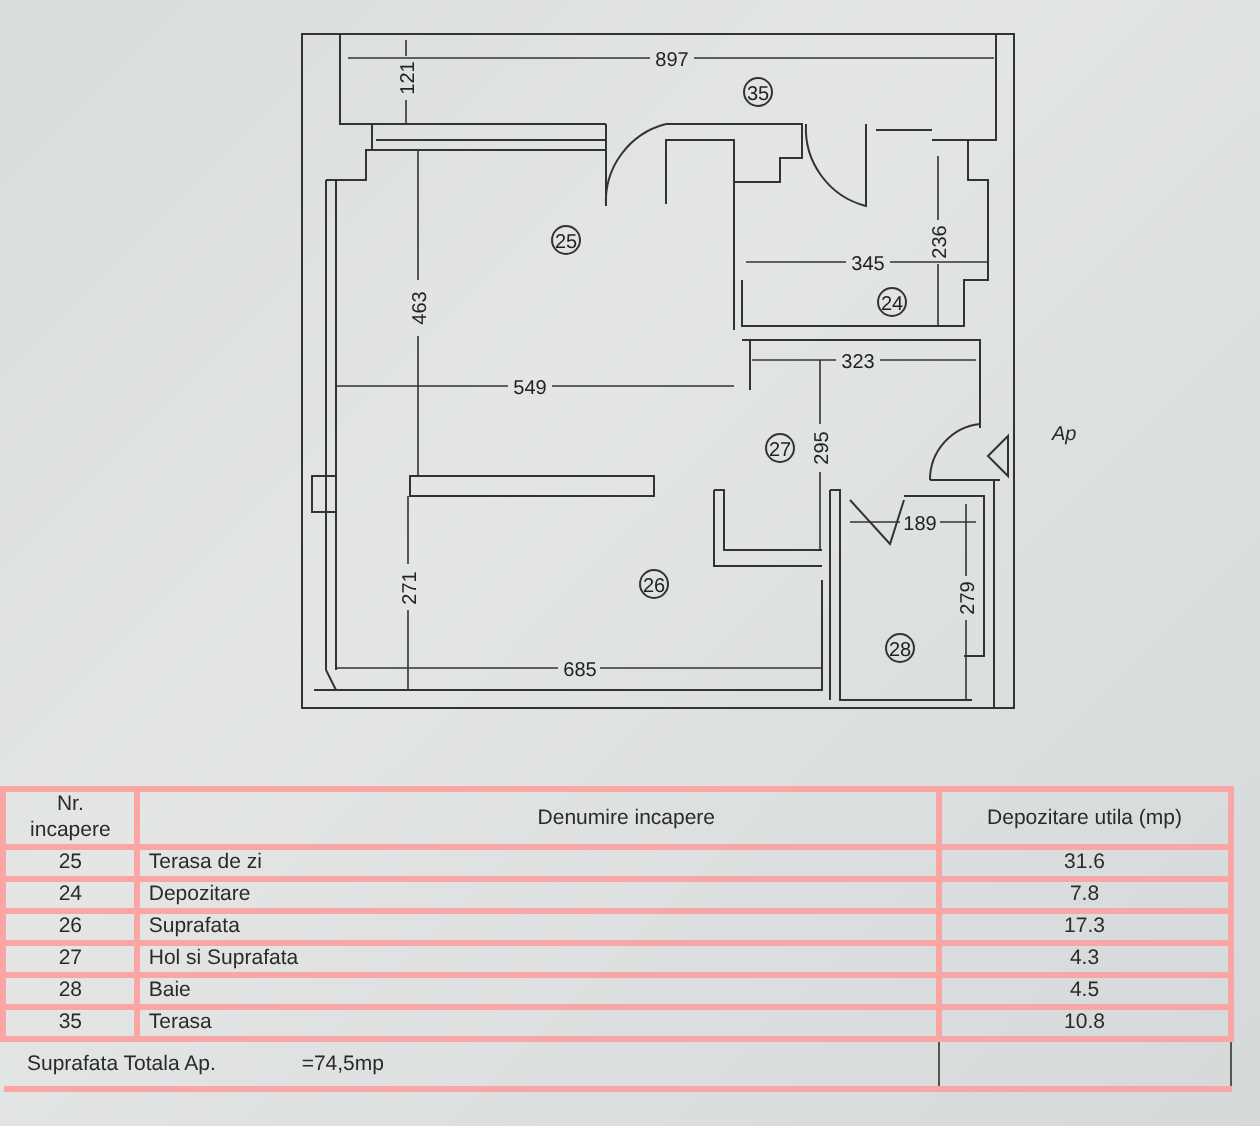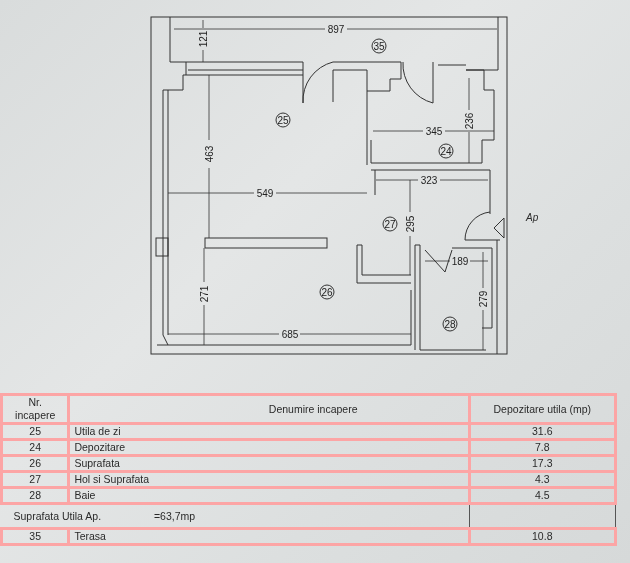--- a/index.html
+++ b/index.html
@@ -136,21 +136,21 @@
 <div class="table-wrap">
   <table>
     <tbody>
         <tr>
       <th class="c-nr">Nr. incapere</th>
       <th class="c-name">Denumire incapere</th>
       <th class="c-area">Depozitare utila (mp)</th>
     </tr>
     <tr>
       <td class="c-nr">25</td>
-      <td class="c-name">Utila de zi</td>
+      <td class="c-name">Terasa de zi</td>
       <td class="c-area">31.6</td>
     </tr>
     <tr>
       <td class="c-nr">24</td>
       <td class="c-name">Depozitare</td>
       <td class="c-area">7.8</td>
     </tr>
     <tr>
       <td class="c-nr">26</td>
       <td class="c-name">Suprafata</td>
@@ -159,27 +159,27 @@
     <tr>
       <td class="c-nr">27</td>
       <td class="c-name">Hol si Suprafata</td>
       <td class="c-area">4.3</td>
     </tr>
     <tr>
       <td class="c-nr">28</td>
       <td class="c-name">Baie</td>
       <td class="c-area">4.5</td>
     </tr>
-    <tr class="summary-row">
-      <td colspan="2">
-        <span>Suprafata Utila Ap.</span>
-        <span class="val" style="padding-left:50px">=63,7mp</span>
-      </td>
-      <td style="border-right:1px solid #555;"></td>
-    </tr>
     <tr>
       <td class="c-nr">35</td>
       <td class="c-name">Terasa</td>
       <td class="c-area" style="vertical-align:bottom">10.8</td>
+    </tr>
+    <tr class="summary-row">
+      <td colspan="2">
+        <span>Suprafata Totala  Ap.</span>
+        <span style="padding-left:40px">=74,5mp</span>
+      </td>
+      <td></td>
     </tr>
   </tbody>
     </table>
 </div>
 
 </body></html>

